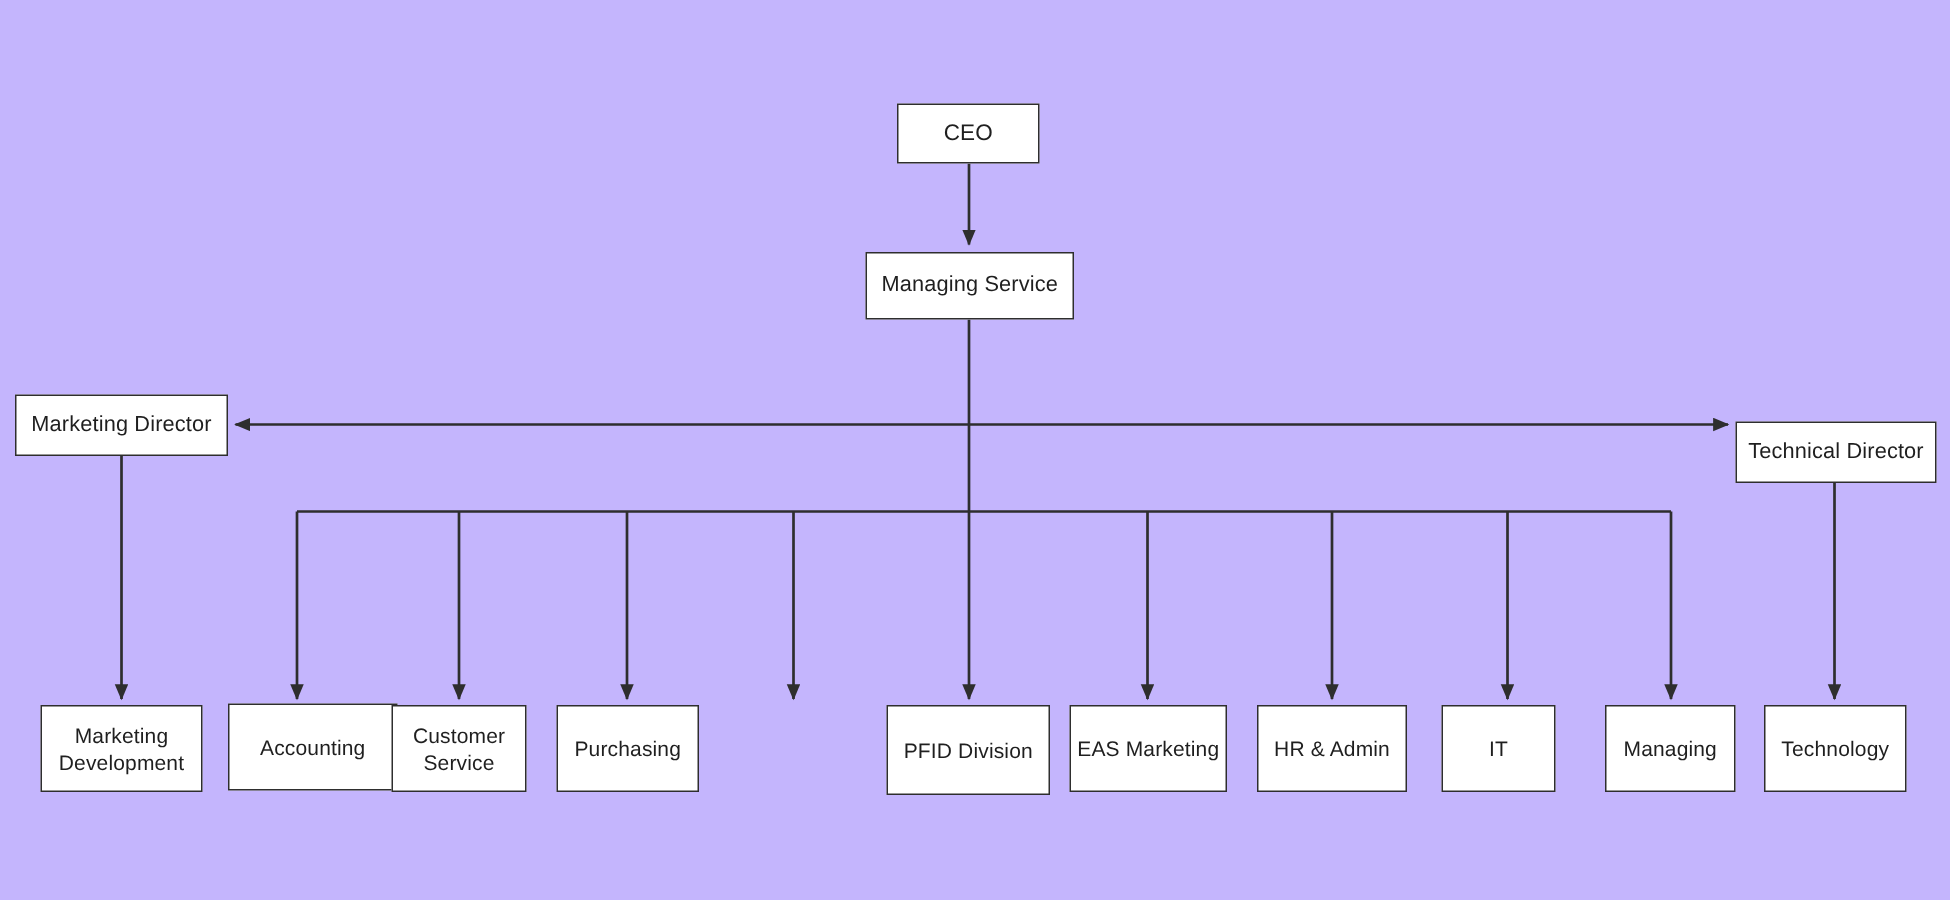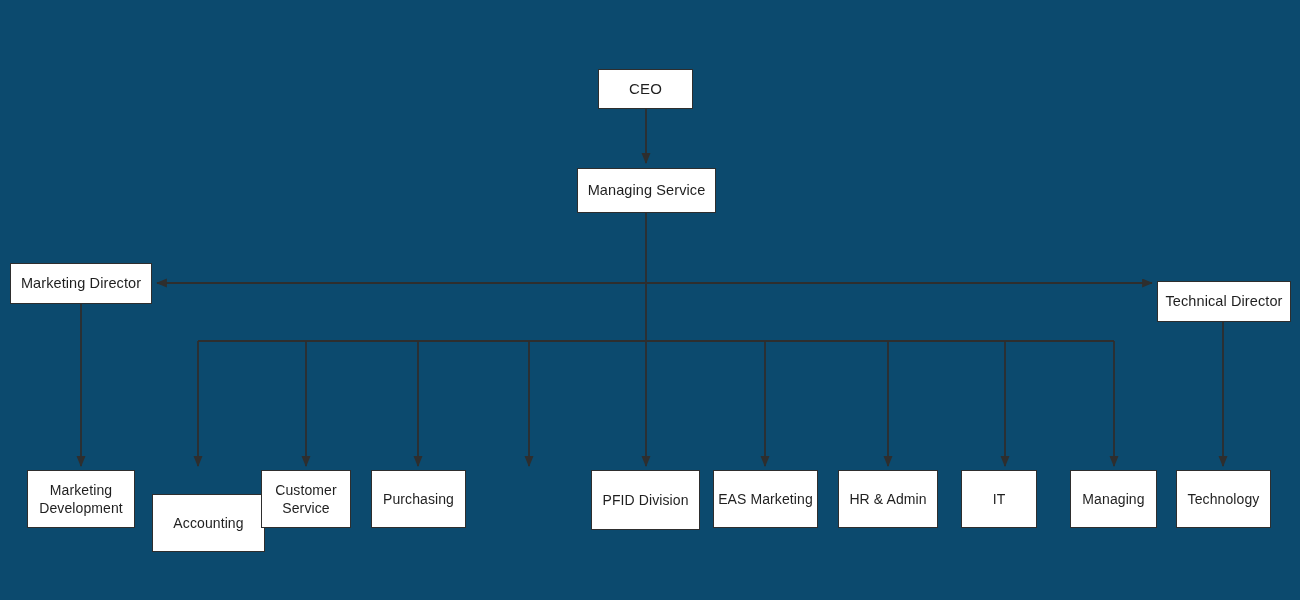--- a/index.html
+++ b/index.html
@@ -5,21 +5,21 @@
   html, body {
     margin: 0;
     padding: 0;
     background: #ffffff;
     font-family: "Liberation Sans", "DejaVu Sans", sans-serif;
   }
   .canvas {
     position: relative;
     width: 1300px;
     height: 600px;
-    background: #0c4a6e;
+    background: #c4b5fd;
     overflow: hidden;
     text-decoration: underline;
   }
   .connectors {
     position: absolute;
     left: 0; top: 0;
     width: 1300px;
     height: 600px;
   }
   .node {
@@ -79,21 +79,21 @@
   </svg>
 
   <div class="node lvl-ceo" style="left:598px;top:69px;width:95px;height:40px">CEO</div>
 
   <div class="node lvl-dir" style="left:577px;top:168px;width:139px;height:45px">Managing Service</div>
 
   <div class="node lvl-dir" style="left:10px;top:263px;width:142px;height:41px">Marketing Director</div>
   <div class="node lvl-dir" style="left:1157px;top:281px;width:134px;height:41px">Technical Director</div>
 
   <div class="node lvl-dept" style="left:27px;top:470px;width:108px;height:58px">Marketing Development</div>
-  <div class="node lvl-dept" style="left:152px;top:494px;width:113px;height:58px">Accounting</div>
+  <div class="node lvl-dept" style="left:152px;top:469px;width:113px;height:58px">Accounting</div>
   <div class="node lvl-dept" style="left:261px;top:470px;width:90px;height:58px">Customer Service</div>
   <div class="node lvl-dept" style="left:371px;top:470px;width:95px;height:58px">Purchasing</div>
   <div class="node lvl-dept" style="left:591px;top:470px;width:109px;height:60px">PFID Division</div>
   <div class="node lvl-dept" style="left:713px;top:470px;width:105px;height:58px">EAS Marketing</div>
   <div class="node lvl-dept" style="left:838px;top:470px;width:100px;height:58px">HR &amp; Admin</div>
   <div class="node lvl-dept" style="left:961px;top:470px;width:76px;height:58px">IT</div>
   <div class="node lvl-dept" style="left:1070px;top:470px;width:87px;height:58px">Managing</div>
   <div class="node lvl-dept" style="left:1176px;top:470px;width:95px;height:58px">Technology</div>
 
 </div>

